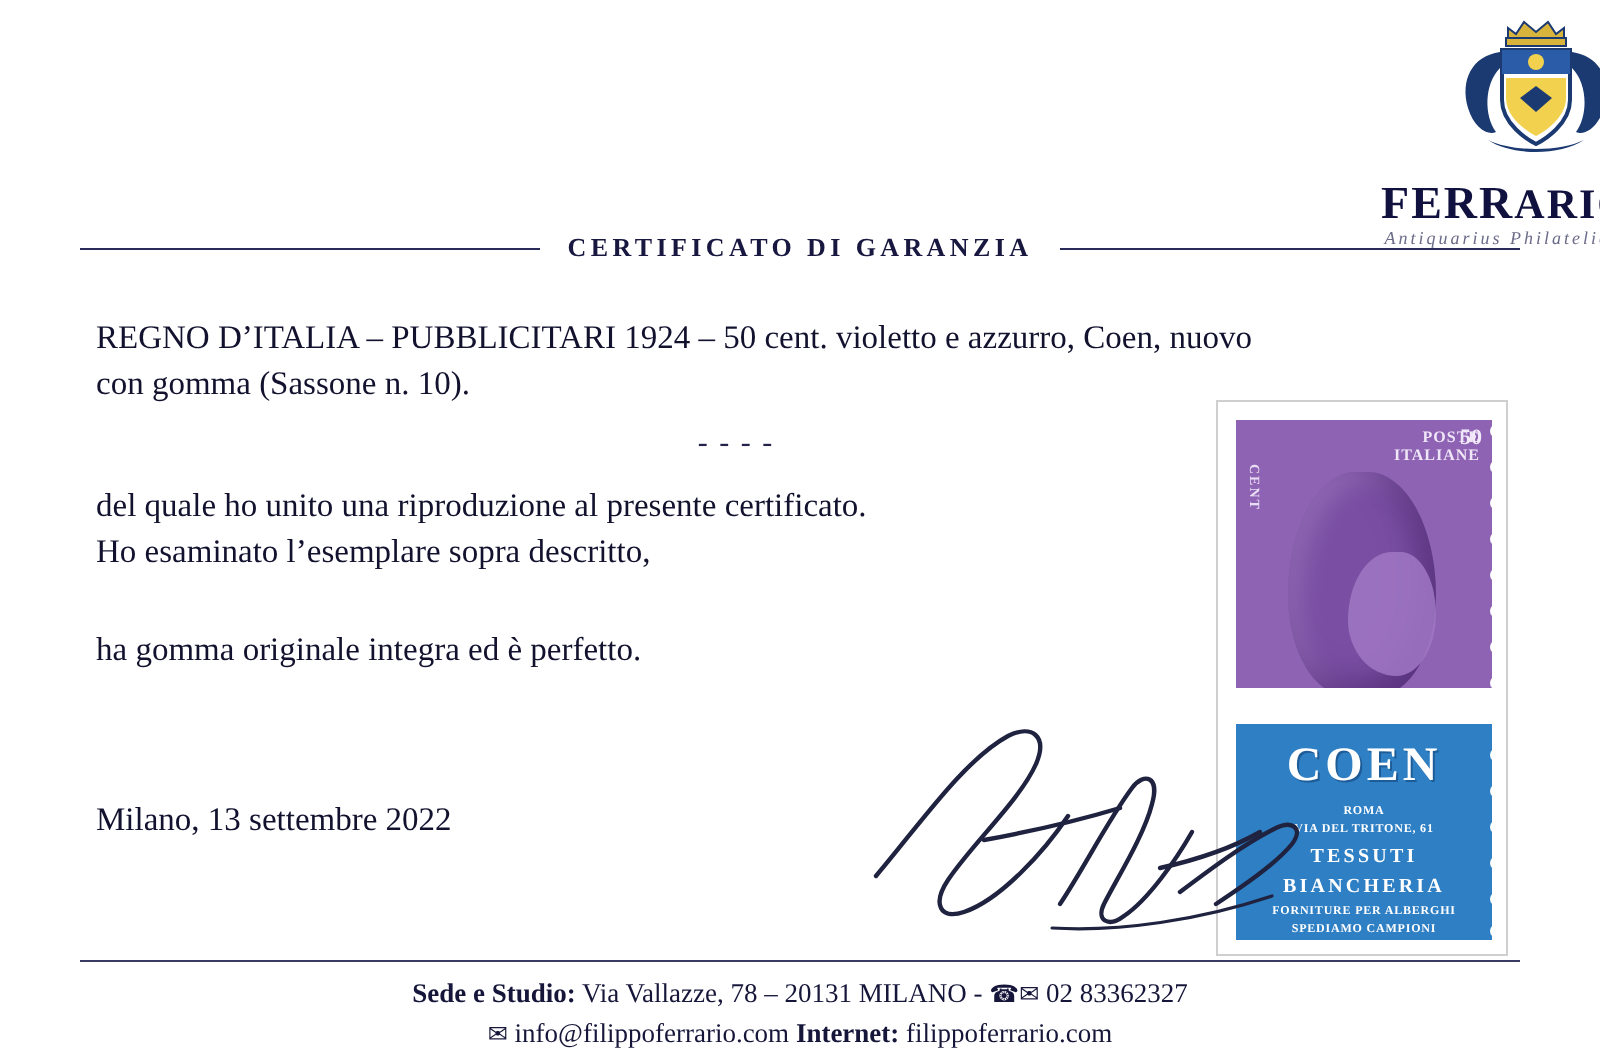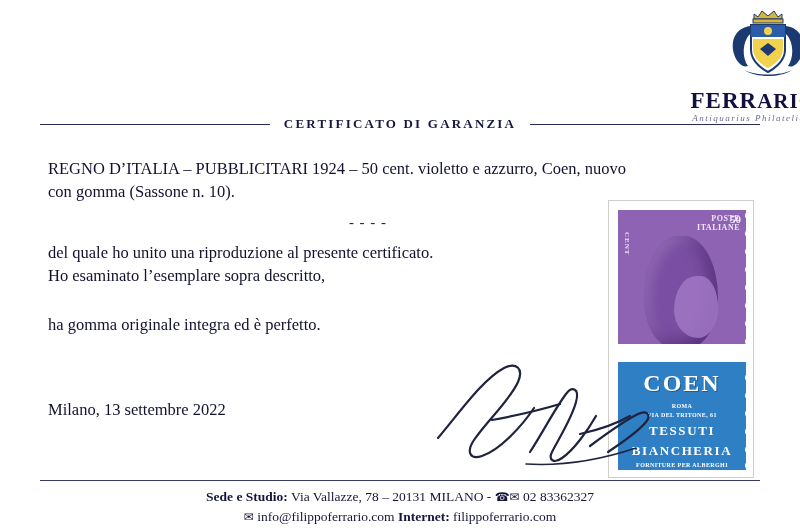--- a/index.html
+++ b/index.html
@@ -210,21 +210,21 @@
     left: 0;
     top: 40px;
     width: 128px;
     text-align: center;
     color: #ffffff;
     font-size: 6px;
     line-height: 1.55;
     letter-spacing: 0.4px;
     font-weight: bold;
   }
-  .s-lines .lg { font-size: 13px; letter-spacing: 1.6px; }
+  .s-lines .lg { font-size: 10px; letter-spacing: 1.6px; }
   .perf-row {
     position: absolute;
     left: 0;
     width: 136px;
     height: 5px;
   }
   .perf-col {
     position: absolute;
     top: 0;
     width: 5px;

